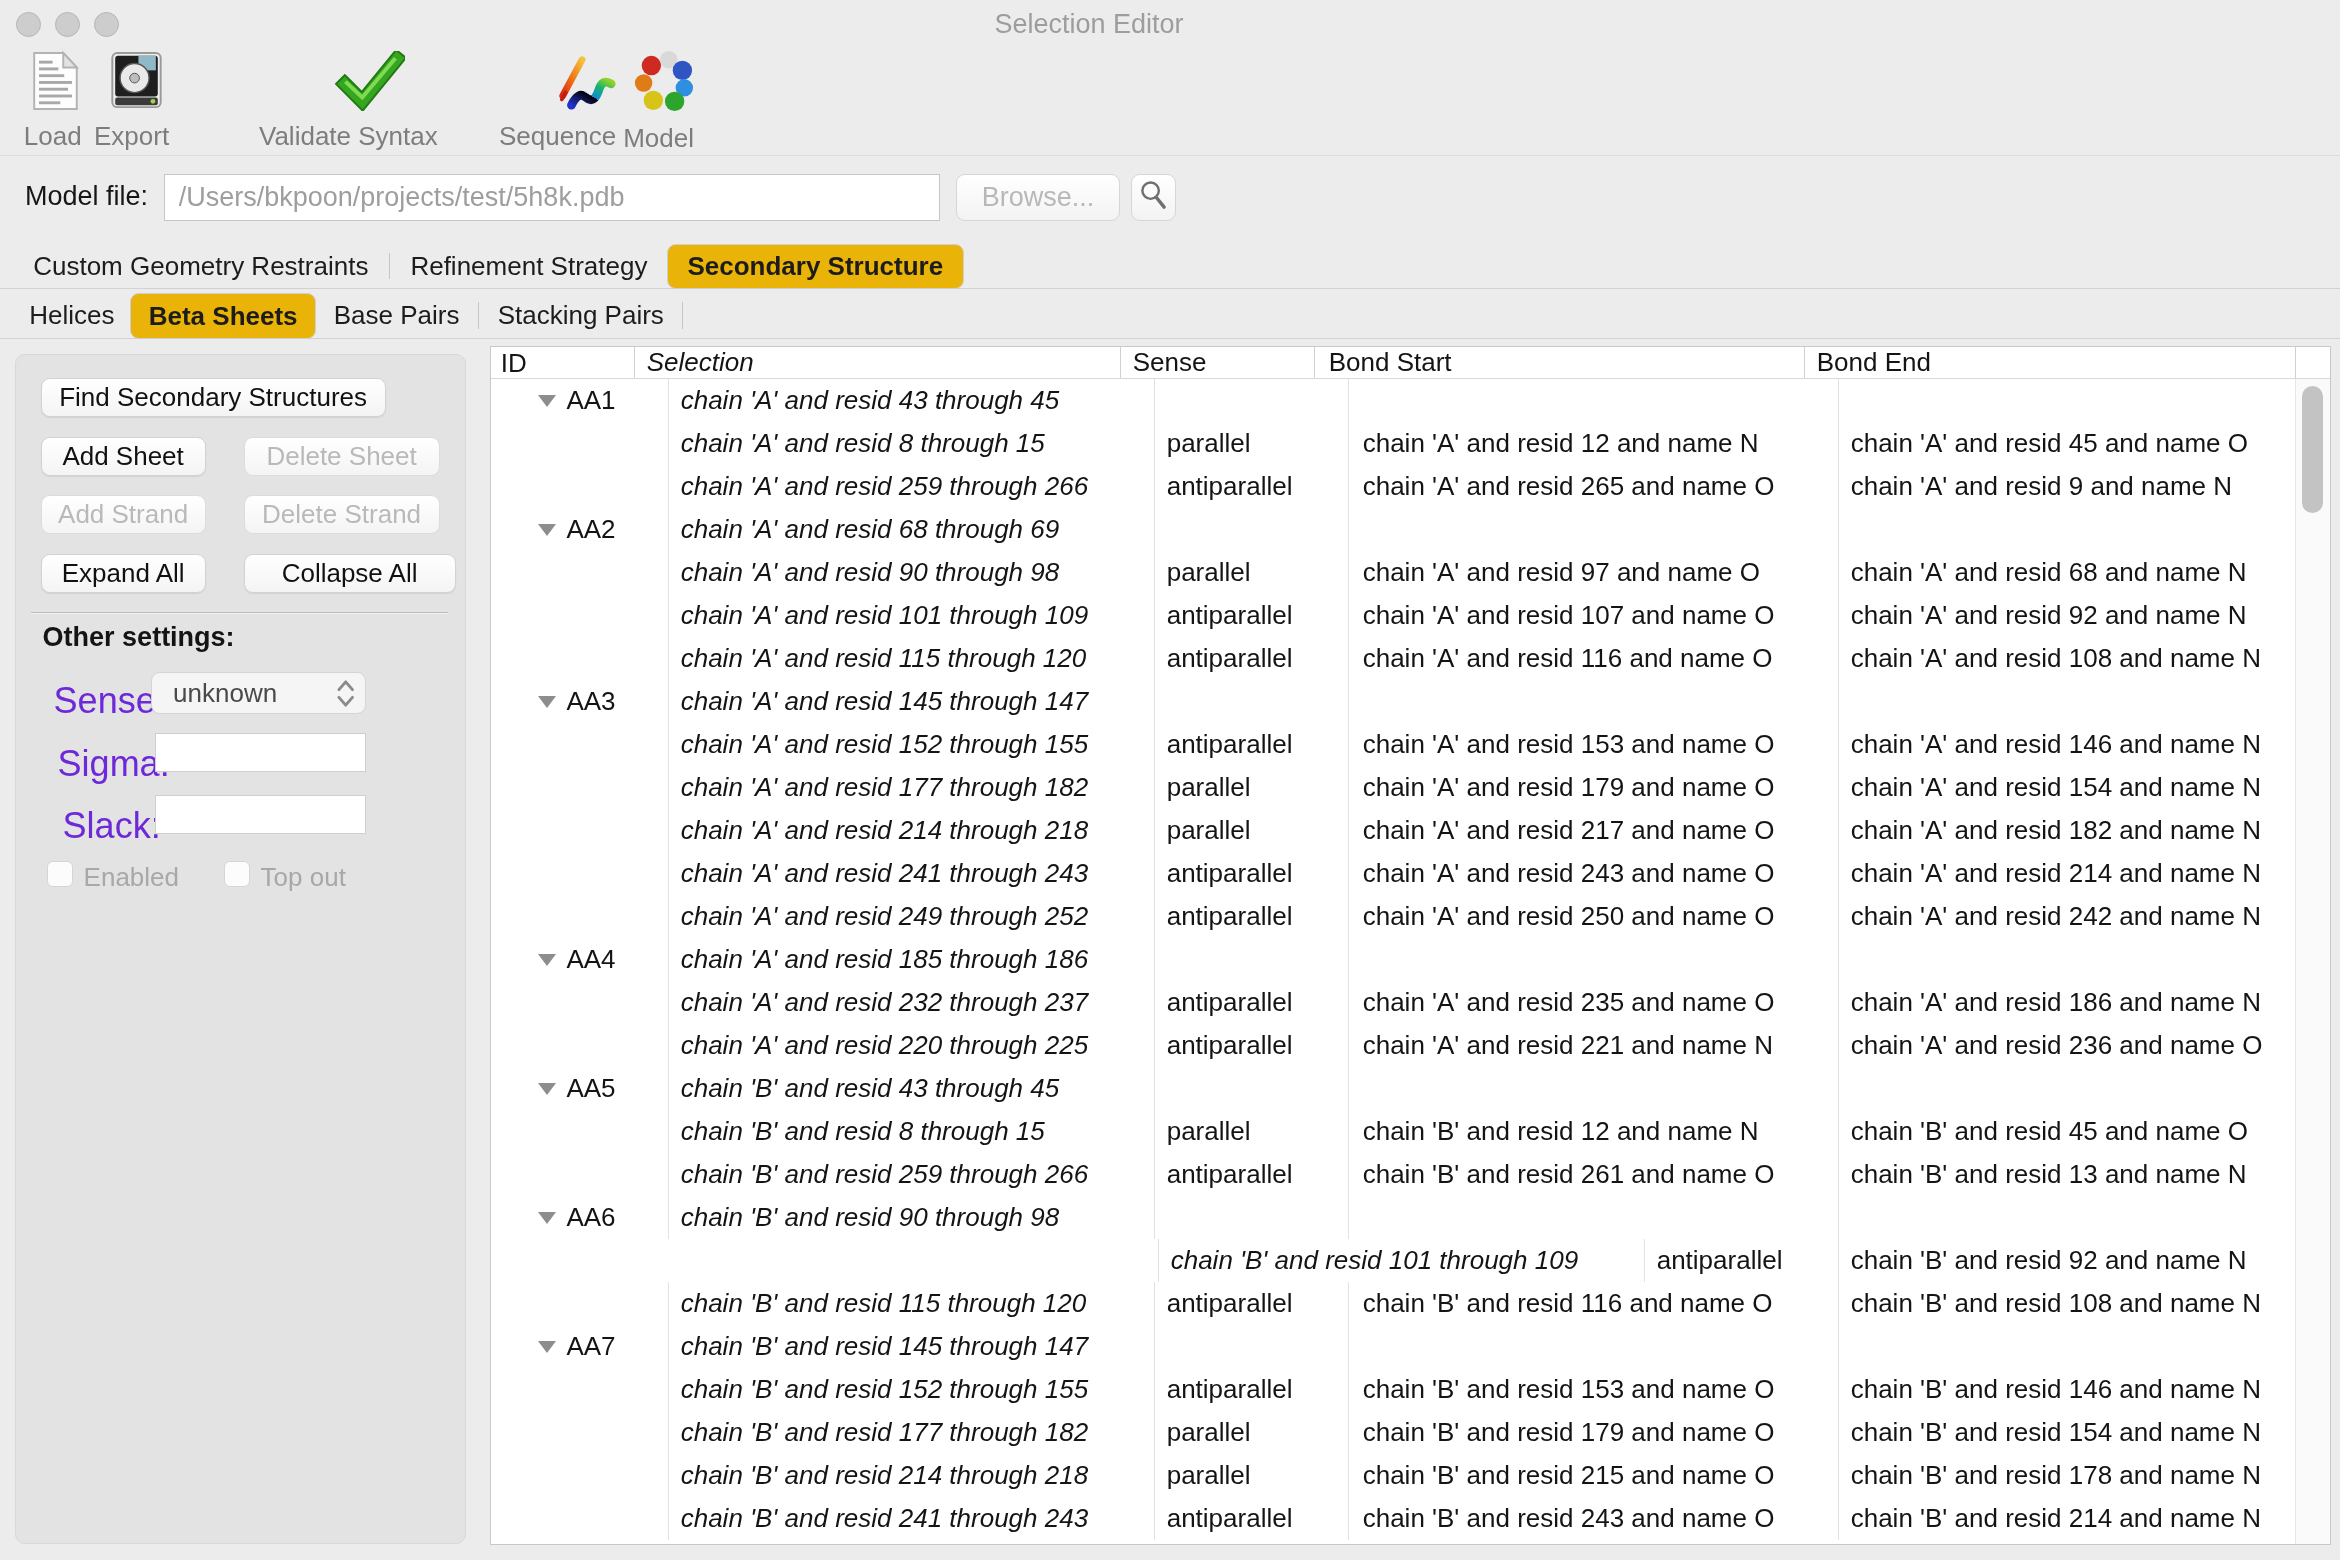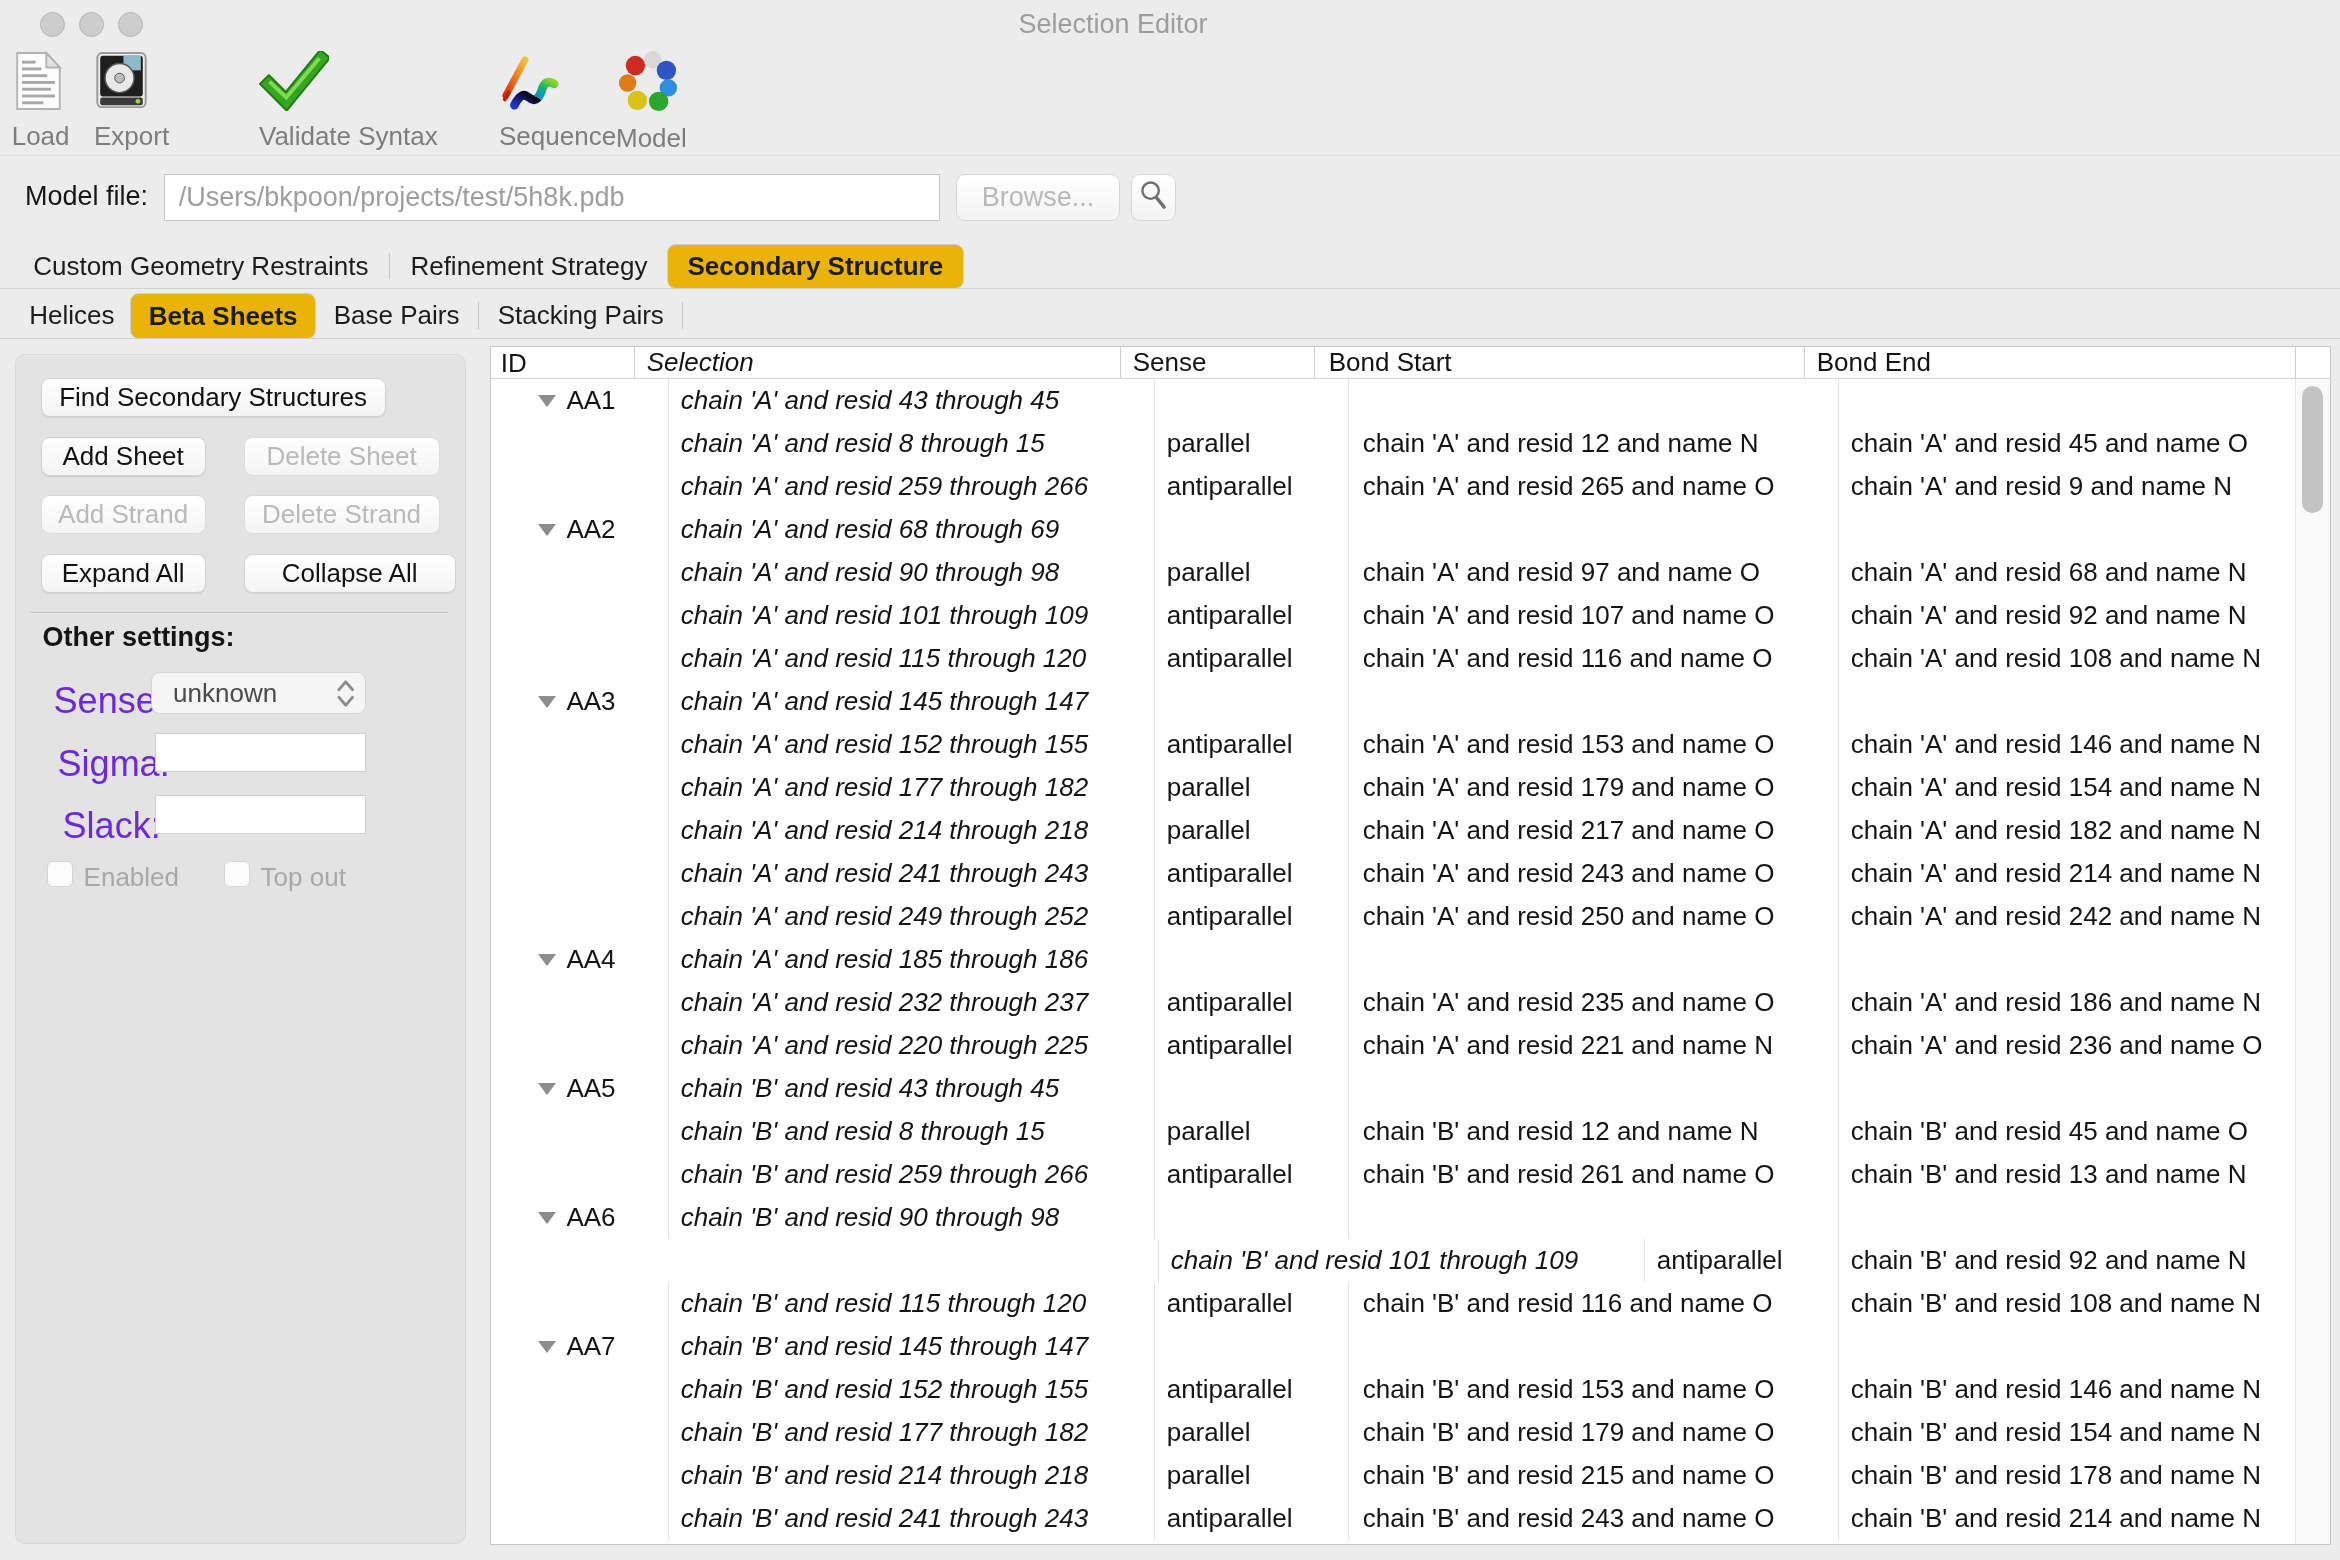--- a/index.html
+++ b/index.html
@@ -1,27 +1,27 @@
 <!DOCTYPE html>
 <html><head>
 <meta charset="utf-8">
 <style>
   * { margin:0; padding:0; box-sizing:border-box; }
   html,body { width:2341px; height:1560px; overflow:hidden; }
   body { background:#ececec; font-family:"Liberation Sans", sans-serif; color:#1a1a1a; position:relative; }
 
   
-  .titlebar { position:absolute; left:0; top:0; width:2178px; height:47px;margin-left:24px; }
+  .titlebar { position:absolute; left:0; top:0; width:2178px; height:47px; }
   .tl-dot { position:absolute; top:11.7px; width:25px; height:25px; border-radius:50%;
             background:#cdcdcd; border:1px solid #b6b6b6; }
   .win-title { position:absolute; left:0; right:0; top:0; height:47px; line-height:49px;
                text-align:center; font-size:27px; color:#9d9d9d; }
 
   
-  .toolbar-item { position:absolute; top:51px; text-align:left; }
+  .toolbar-item { position:absolute; top:51px; text-align:right; }
   .toolbar-item .icon { display:block; margin:0 auto; }
   .toolbar-item .tlabel { display:block; margin-top:5.9px; font-size:26px; color:#7d7d7d; white-space:nowrap; }
   .toolbar-sep { position:absolute; left:0; top:155px; width:2341px; height:1px; background:#dcdcdc; }
 
   
   .filebar-label { position:absolute; left:25px; top:181px; font-size:27px; color:#161616; }
   .file-input { position:absolute; left:164px; top:174px; width:776px; height:47px; background:#fff;
                 border:1px solid #c6c6c6; font-size:27px; color:#9e9e9e; padding:0 13.7px;
                 font-family:"Liberation Sans", sans-serif; }
   .browse-btn { position:absolute; left:956px; top:174px; width:164px; height:47px; border-radius:8.8px;

